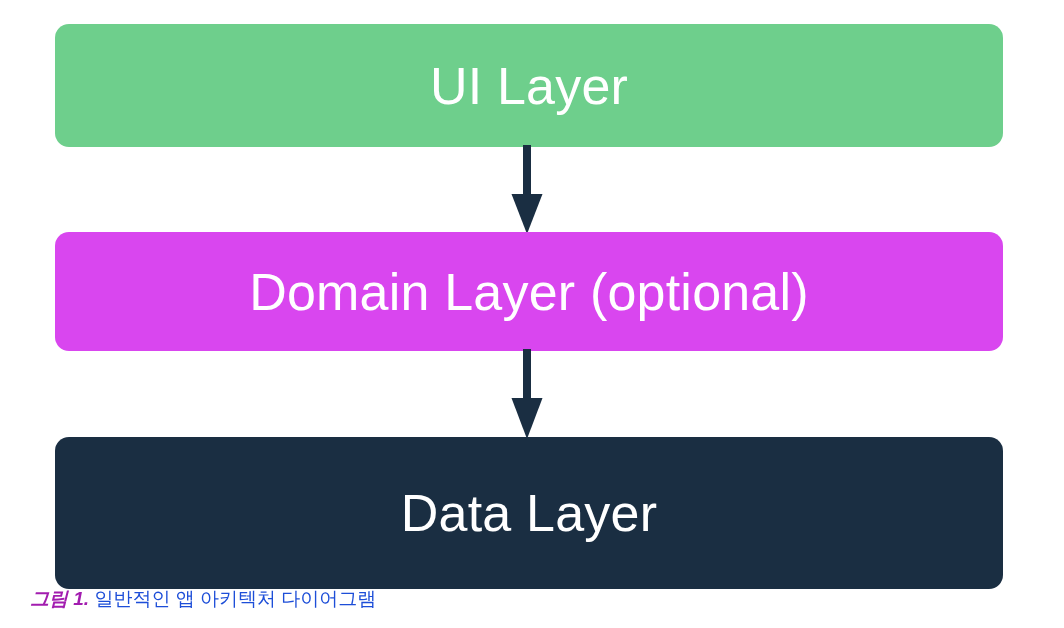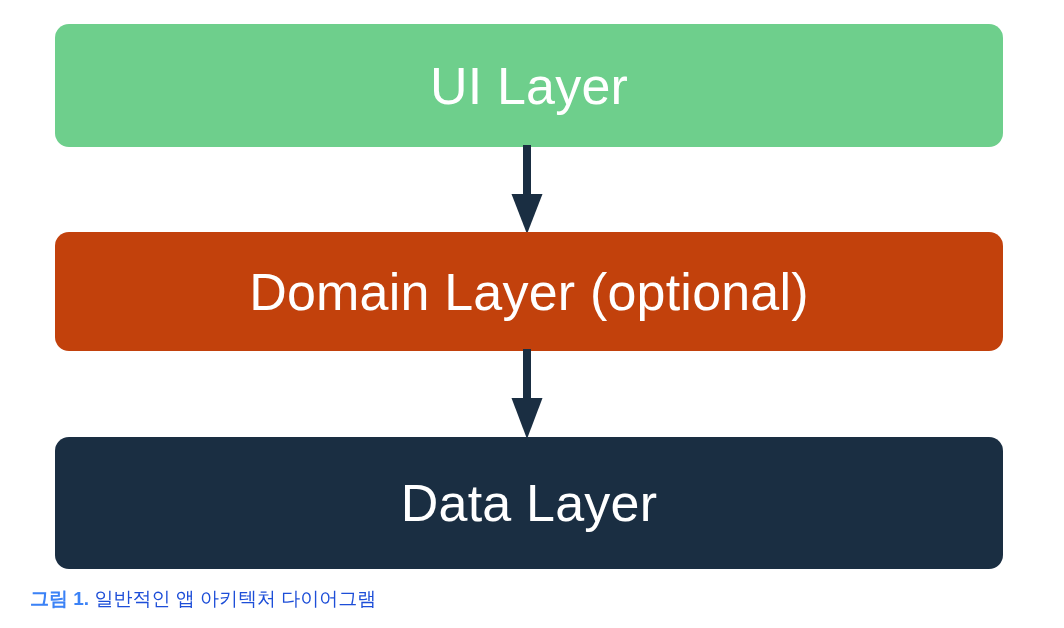--- a/index.html
+++ b/index.html
@@ -49,21 +49,21 @@
     height: 123px;
   }
 
   #box-domain-layer {
     top: 218px;
     height: 119px;
   }
 
   #box-data-layer {
     top: 423px;
-    height: 132px;
+    height: 152px;
   }
 
   .connector-arrow {
     position: absolute;
     left: 496px;
     width: 62px;
   }
 
   #arrow-ui-to-domain {
     top: 131px;
@@ -80,21 +80,22 @@
     left: 30px;
     top: 571px;
     font-size: 19px;
     color: #202124;
     line-height: 1.45;
     white-space: nowrap;
   }
 
   #figure-caption-number {
     font-weight: 700;
-    color: #3b82f6;
+    color: #a21caf;
+    font-style: italic;
   }
 
   #figure-caption-text {
     font-weight: 400;
     color: #1d4ed8;
   }
 </style>
 </head>
 <body>
 
@@ -102,21 +103,21 @@
 
   <div class="layer-box" id="box-ui-layer" style="background:#6ECF8C;">
     <span class="layer-label">UI Layer</span>
   </div>
 
   <svg class="connector-arrow" id="arrow-ui-to-domain" viewBox="0 0 62 89" aria-hidden="true">
     <rect x="27" y="0" width="8" height="50" fill="#1A2E42"></rect>
     <polygon points="15.5,49 46.5,49 31,89" fill="#1A2E42"></polygon>
   </svg>
 
-  <div class="layer-box" id="box-domain-layer" style="background:#c2410c;">
+  <div class="layer-box" id="box-domain-layer" style="background:#d946ef;">
     <span class="layer-label">Domain Layer (optional)</span>
   </div>
 
   <svg class="connector-arrow" id="arrow-domain-to-data" viewBox="0 0 62 90" aria-hidden="true">
     <rect x="27" y="0" width="8" height="50" fill="#1A2E42"></rect>
     <polygon points="15.5,49 46.5,49 31,90" fill="#1A2E42"></polygon>
   </svg>
 
   <div class="layer-box" id="box-data-layer" style="background:#1A2E42;">
     <span class="layer-label">Data Layer</span>

